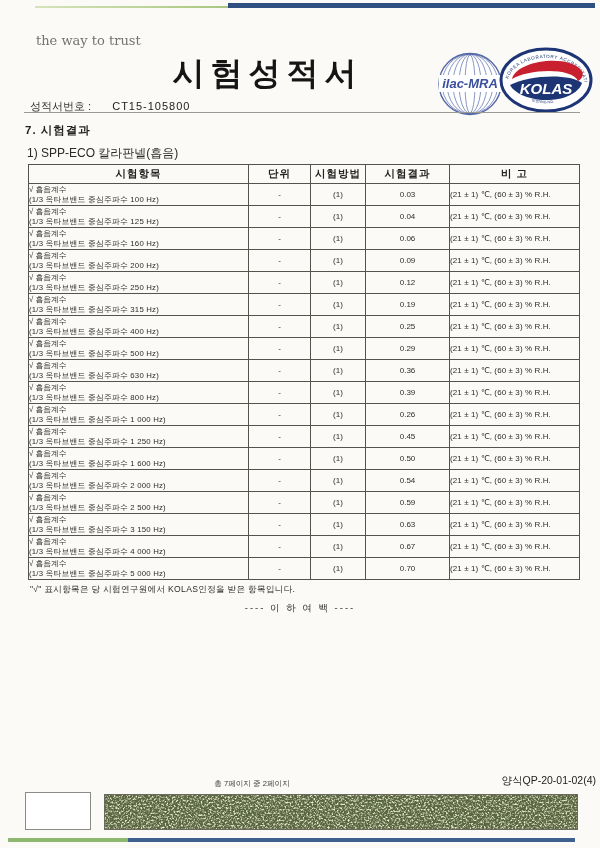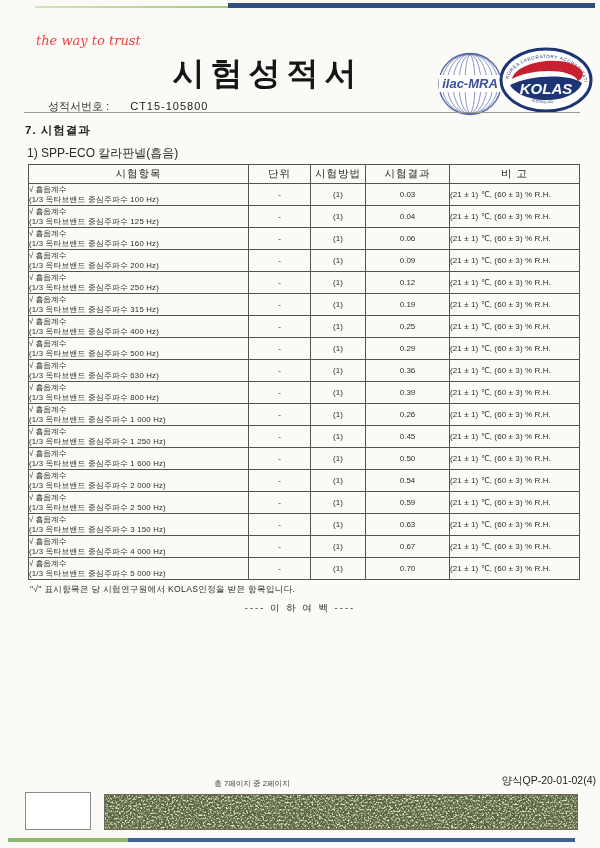--- a/index.html
+++ b/index.html
@@ -6,40 +6,40 @@
   .page{
     position:relative;width:600px;height:848px;margin:0 auto;
     background:#fbfaf6;overflow:hidden;
     font-family:"Liberation Sans","DejaVu Sans",sans-serif;color:#1c1c1c;
   }
   
   .top-green{position:absolute;left:35px;top:6px;width:193px;height:2px;background:linear-gradient(to left,#a9c77f,#d5e3ba);}
   .top-blue{position:absolute;left:228px;top:3px;width:367px;height:5px;background:#2f4f80;}
   
   .tagline{position:absolute;left:36px;top:33px;font-family:"DejaVu Serif","Liberation Serif",serif;
-    font-style:italic;font-size:13px;color:#ef4444;}
+    font-size:13px;color:#737373;}
   .kcl{position:absolute;left:120px;top:34px;font-size:38px;font-weight:bold;font-style:italic;
     color:#9fc63f;letter-spacing:-2px;line-height:1;}
   
   .title{position:absolute;left:0;top:52px;width:535px;text-align:center;
     font-size:32px;font-weight:bold;letter-spacing:6px;color:#151515;}
   
   .ilac{position:absolute;left:436px;top:51px;}
   .kolas{position:absolute;left:498px;top:45px;}
   
-  .repno{position:absolute;left:48px;top:99px;font-size:11px;color:#333;}
+  .repno{position:absolute;left:30px;top:99px;font-size:11px;color:#333;}
   .repno .val{margin-left:18px;letter-spacing:1px;color:#222;}
   .hdr-divider{position:absolute;left:24px;top:112px;width:556px;height:1px;background:#9a9a94;}
   
   .sec{position:absolute;left:25px;top:123px;font-size:11.5px;font-weight:bold;color:#222;letter-spacing:1px;}
   .subsec{position:absolute;left:27px;top:145px;font-size:12px;color:#2a2a2a;}
   
   table.results{position:absolute;left:28px;top:164px;width:551px;border-collapse:collapse;table-layout:fixed;}
   table.results th, table.results td{border:1px solid #55534e;vertical-align:middle;overflow:hidden;}
-  table.results th{height:16px;font-size:10.5px;font-weight:normal;color:#222;letter-spacing:1px;text-align:center;padding:1px 4px;}
+  table.results th{height:16px;font-size:10.5px;font-weight:bold;color:#222;letter-spacing:1px;text-align:center;padding:1px 4px;}
   table.results td{height:21px;font-size:8px;color:#2e2c29;padding:0;}
   td.item{padding-left:3px;line-height:9.5px;}
   td.item .l1{display:block;font-size:7.8px;}
   td.item .l2{display:block;font-size:7.8px;letter-spacing:0.2px;}
   td.c{text-align:center;font-size:8.2px;}
   td.remark{padding-left:7px;font-size:7.8px;letter-spacing:0.1px;}
   
   .note{position:absolute;left:30px;top:584px;font-size:8.6px;color:#2b2b2b;letter-spacing:0.3px;}
   .endnote{position:absolute;left:0;top:602px;width:600px;text-align:center;font-size:9.5px;color:#2b2b2b;letter-spacing:2px;}
   

